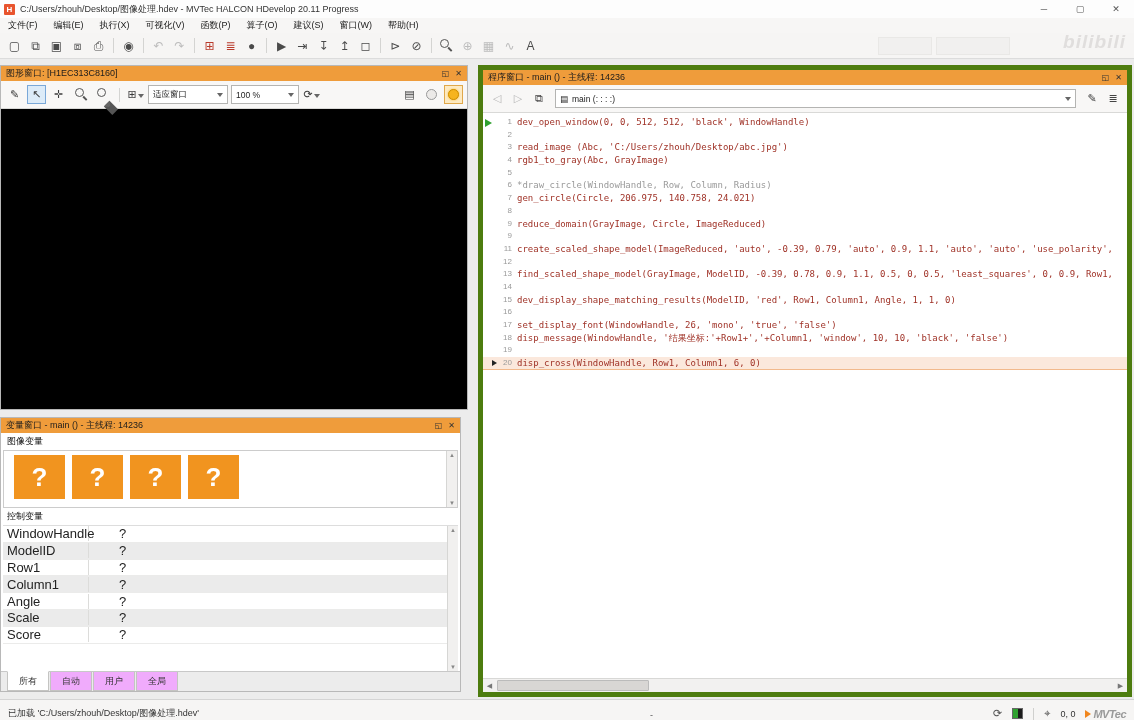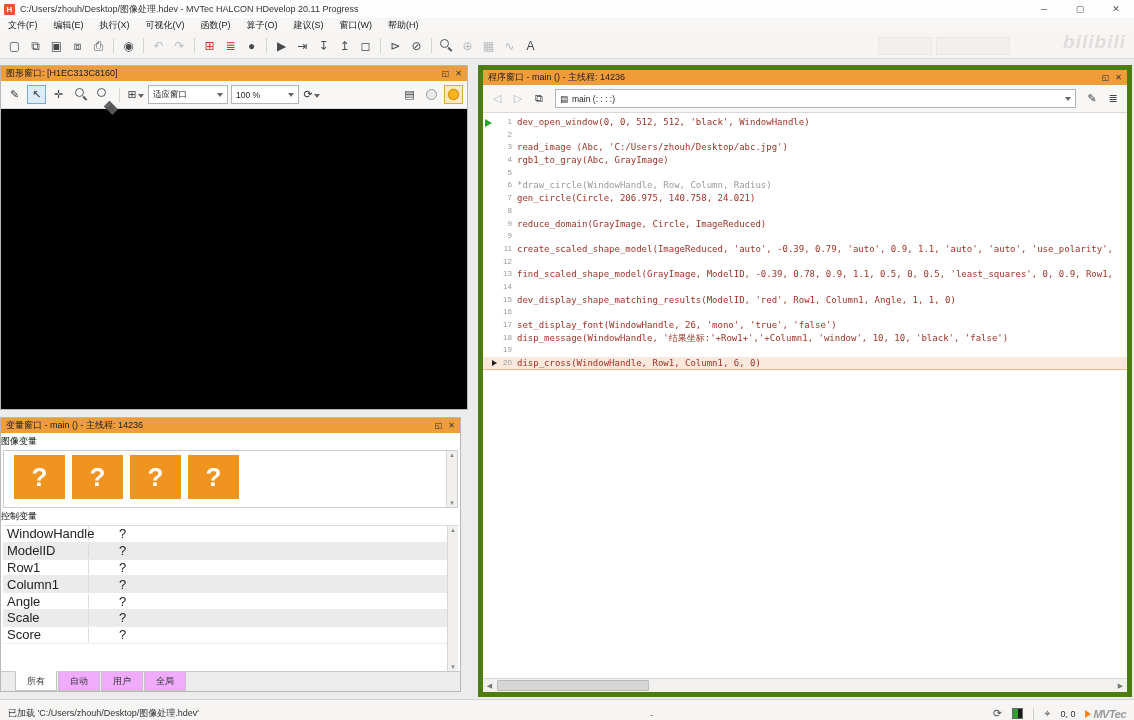--- a/index.html
+++ b/index.html
@@ -47,31 +47,31 @@
   .gicon.off::before{background:#eceae8;border:1px solid #999;}
   .gicon.on{background:#fdeac2;border:1px solid #e0a84a;box-sizing:border-box;}
   .gicon.on::before{background:#f6b41e;border:1px solid #cf8f00;box-shadow:0 0 2px #f6b41e;}
   .fit-combo{width:70px;}
   .zoom-combo{width:58px;}
   .gfx-right{margin-left:auto;display:flex;gap:3px;align-items:center;}
   .canvas{flex:1;background:#000;}
 
   
   .var-panel{position:absolute;left:0;top:417px;width:461px;height:275px;background:#fff;border:1px solid #b8b8b8;box-sizing:border-box;display:flex;flex-direction:column;}
-  .sec-label{height:17px;line-height:17px;font-size:9px;color:#111;flex:none;}
+  .sec-label{height:17px;line-height:17px;padding-left:6px;font-size:9px;color:#111;flex:none;}
   .tiles-wrap{height:56px;margin:0 2px;border:1px solid #ccc;position:relative;flex:none;background:#fff;}
   .tiles{display:flex;gap:7px;padding:4px 0 0 10px;}
   .tile{width:51px;height:44px;background:#f1941f;color:#fff;font-size:26px;font-weight:bold;display:flex;align-items:center;justify-content:center;flex:none;}
   .vscroll{position:absolute;right:0;top:0;bottom:0;width:11px;background:#f1f0ef;border-left:1px solid #d6d6d4;display:flex;flex-direction:column;justify-content:space-between;align-items:center;font-size:6px;color:#888;padding:1px 0;box-sizing:border-box;}
   .ctrl-wrap{flex:1;margin:0 2px;border-top:1px solid #ddd;position:relative;overflow:hidden;}
   .vrow{display:flex;height:15.8px;align-items:center;font-size:13px;color:#222;border-bottom:1px solid #ebebea;gap:24px;}
   .vrow:nth-child(even){background:#ebebeb;}
   .vname{width:86px;padding-left:4px;border-right:1px solid #dcdcda;box-sizing:border-box;flex:none;}
   .vval{padding-left:6px;}
-  .tabs{height:19px;background:#ececec;border-top:1px solid #c8c8c8;display:flex;align-items:stretch;padding-left:14px;flex:none;}
+  .tabs{height:19px;background:#ececec;border-top:1px solid #c8c8c8;display:flex;align-items:stretch;padding-left:6px;flex:none;}
   .tab{padding:0 11px;font-size:9px;color:#333;display:flex;align-items:center;background:#f0abfc;border:1px solid #c4c4c2;border-top:none;margin-right:1px;}
   .tab.active{background:#fff;border-top:1px solid #fff;margin-top:-1px;}
 
   
   .prog-panel{position:absolute;left:478px;top:65px;width:654px;height:632px;background:#fff;border:5px solid #4d7c0f;box-sizing:border-box;display:flex;flex-direction:column;}
   .prog-toolbar{height:27px;background:#f8f7f6;border-bottom:1px solid #d9d9d7;display:flex;align-items:center;padding:0 5px;gap:3px;flex:none;}
   .picon{width:18px;height:18px;display:flex;align-items:center;justify-content:center;font-size:11px;color:#444;flex:none;}
   .picon.dis{color:#b5b5b5;}
   .proc-combo{flex:1;margin:0 4px;}
   .code-area{flex:1;overflow:hidden;background:#fff;font-family:"DejaVu Sans Mono","Liberation Mono",monospace;padding-top:3px;}

